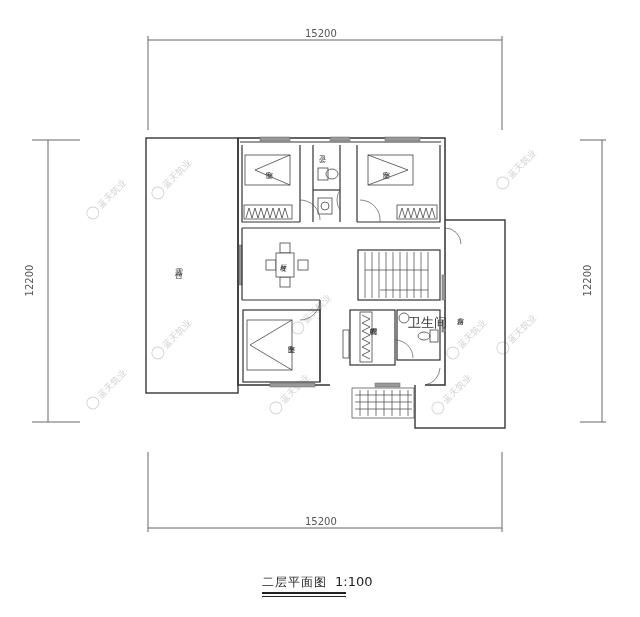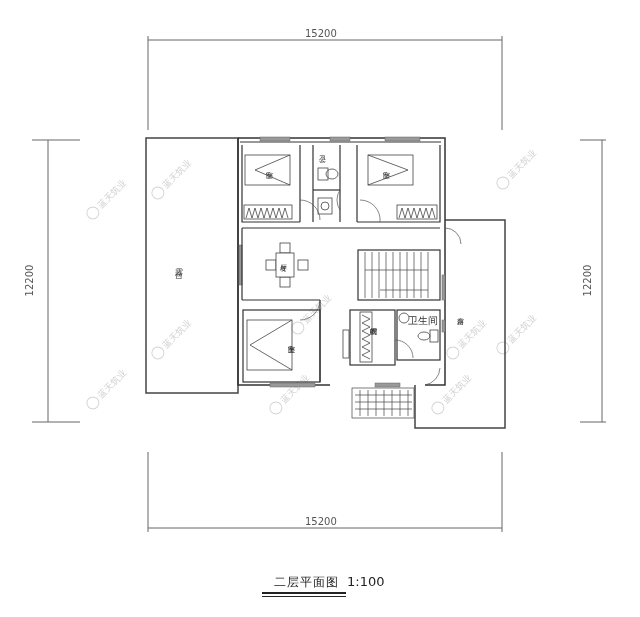--- a/index.html
+++ b/index.html
@@ -1,18 +1,18 @@
 <!DOCTYPE html>
 <html><head>
 <meta charset="utf-8">
 <style>
   html, body { margin: 0; padding: 0; background: #ffffff; }
   body { width: 640px; height: 617px; position: relative; overflow: hidden; font-family: "DejaVu Sans", sans-serif; }
   svg { position: absolute; left: 0; top: 0; }
-  .title-wrap { position: absolute; left: 262px; top: 574px; display: flex; align-items: baseline; gap: 8px; margin-left: 12px; }
+  .title-wrap { position: absolute; left: 262px; top: 574px; display: flex; align-items: baseline; gap: 8px; }
   .title { font-size: 12px; color: #222; letter-spacing: 1px; }
   .scale { font-size: 13px; color: #222; }
   .title-underline { position: absolute; left: 262px; top: 592px; width: 84px; height: 2px; background: #222; }
   .title-underline2 { position: absolute; left: 262px; top: 596px; width: 84px; height: 1px; background: #222; }
   .wm { font-size: 9px; fill: #cfcfcf; }
 </style>
 </head>
 <body>
 
 <svg width="640" height="617" viewBox="0 0 640 617">
@@ -211,21 +211,21 @@
 <div style="position:absolute;left:14px;top:275px;font-size:10px;color:#555;transform:rotate(-90deg);">12200</div>
 <div style="position:absolute;left:572px;top:275px;font-size:10px;color:#555;transform:rotate(-90deg);">12200</div>
 
 <div style="position:absolute;left:172px;top:262px;font-size:8px;color:#333;writing-mode:vertical-rl;">露 台</div>
 <div style="position:absolute;left:264px;top:166px;font-size:7px;color:#333;writing-mode:vertical-rl;">卧室</div>
 <div style="position:absolute;left:317px;top:150px;font-size:7px;color:#333;writing-mode:vertical-rl;">公卫</div>
 <div style="position:absolute;left:381px;top:166px;font-size:7px;color:#333;writing-mode:vertical-rl;">卧室</div>
 <div style="position:absolute;left:278px;top:259px;font-size:7px;color:#333;writing-mode:vertical-rl;">餐厅</div>
 <div style="position:absolute;left:286px;top:340px;font-size:7px;color:#333;writing-mode:vertical-rl;">主卧室</div>
 <div style="position:absolute;left:368px;top:322px;font-size:7px;color:#333;writing-mode:vertical-rl;">衣帽间</div>
-<div style="position:absolute;left:408px;top:314px;font-size:10px;color:#333;">卫生间</div>
+<div style="position:absolute;left:408px;top:314px;font-size:13px;color:#333;">卫生间</div>
 <div style="position:absolute;left:455px;top:312px;font-size:7px;color:#333;writing-mode:vertical-rl;">露台</div>
 
 <div class="title-wrap">
   <span class="title">二层平面图</span>
   <span class="scale">1:100</span>
 </div>
 <div class="title-underline"></div>
 <div class="title-underline2"></div>
 
 </body></html>

